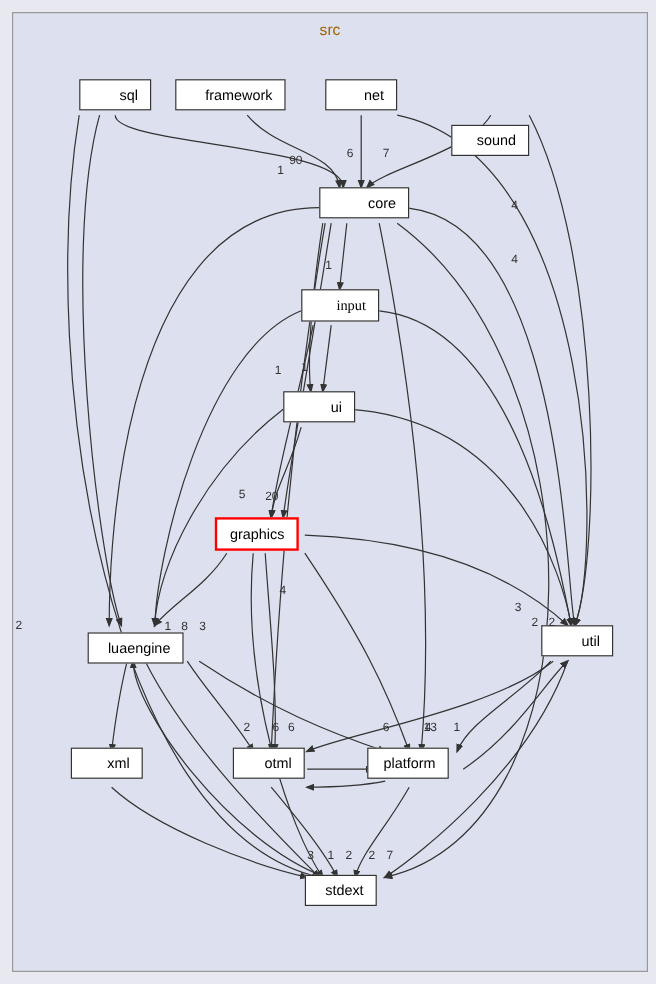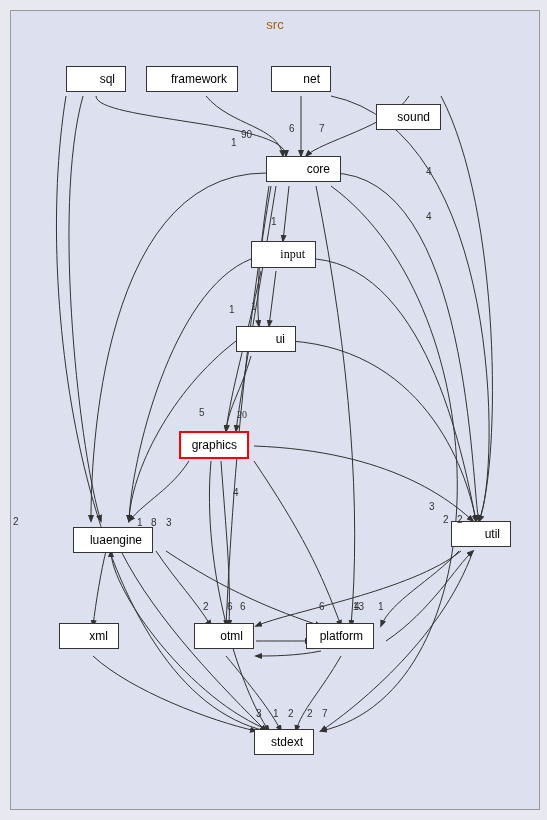--- a/index.html
+++ b/index.html
@@ -191,21 +191,21 @@
   </div>
 
   <span class="edge-label" style="left:230px; top:118px;">90</span>
   <span class="edge-label" style="left:278px; top:112px;">6</span>
   <span class="edge-label" style="left:308px; top:112px;">7</span>
   <span class="edge-label" style="left:220px; top:126px;">1</span>
   <span class="edge-label" style="left:260px; top:205px;">1</span>
   <span class="edge-label" style="left:240px; top:290px;">1</span>
   <span class="edge-label" style="left:218px; top:293px;">1</span>
   <span class="edge-label" style="left:188px; top:396px;">5</span>
-  <span class="edge-label" style="left:226px; top:398px;font-family:Liberation Serif, serif;">20</span>
+  <span class="edge-label" style="left:210px; top:398px;">20</span>
   <span class="edge-label" style="left:222px; top:476px;">4</span>
   <span class="edge-label" style="left:126px; top:506px;">1</span>
   <span class="edge-label" style="left:140px; top:506px;">8</span>
   <span class="edge-label" style="left:155px; top:506px;">3</span>
   <span class="edge-label" style="left:418px; top:490px;">3</span>
   <span class="edge-label" style="left:432px; top:503px;">2</span>
   <span class="edge-label" style="left:446px; top:503px;">2</span>
   <span class="edge-label" style="left:192px; top:590px;">2</span>
   <span class="edge-label" style="left:216px; top:590px;">6</span>
   <span class="edge-label" style="left:229px; top:590px;">6</span>

